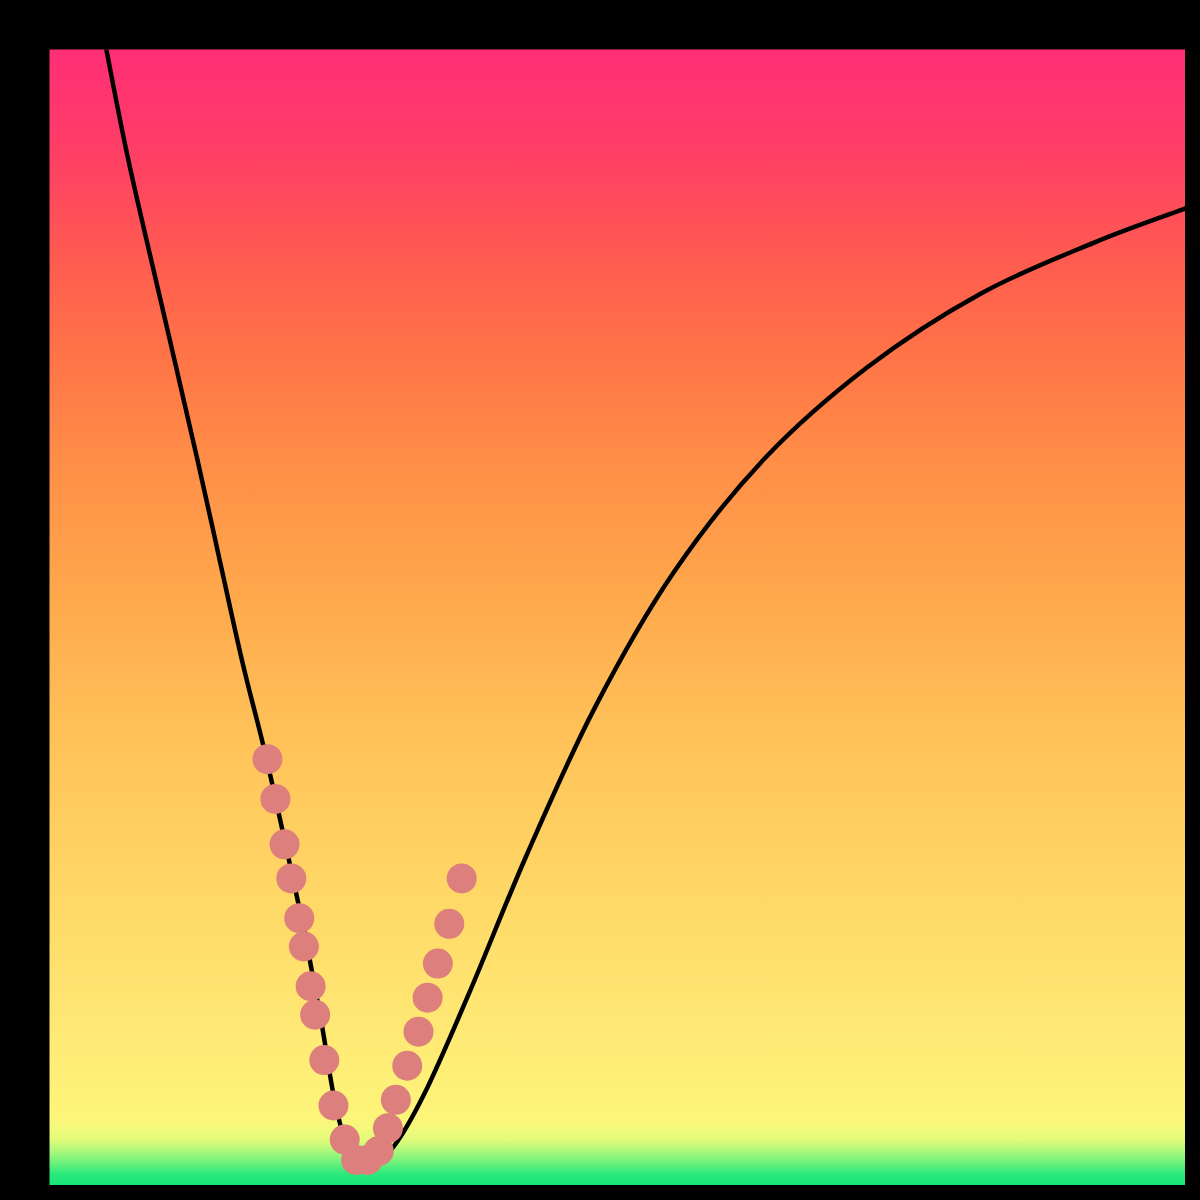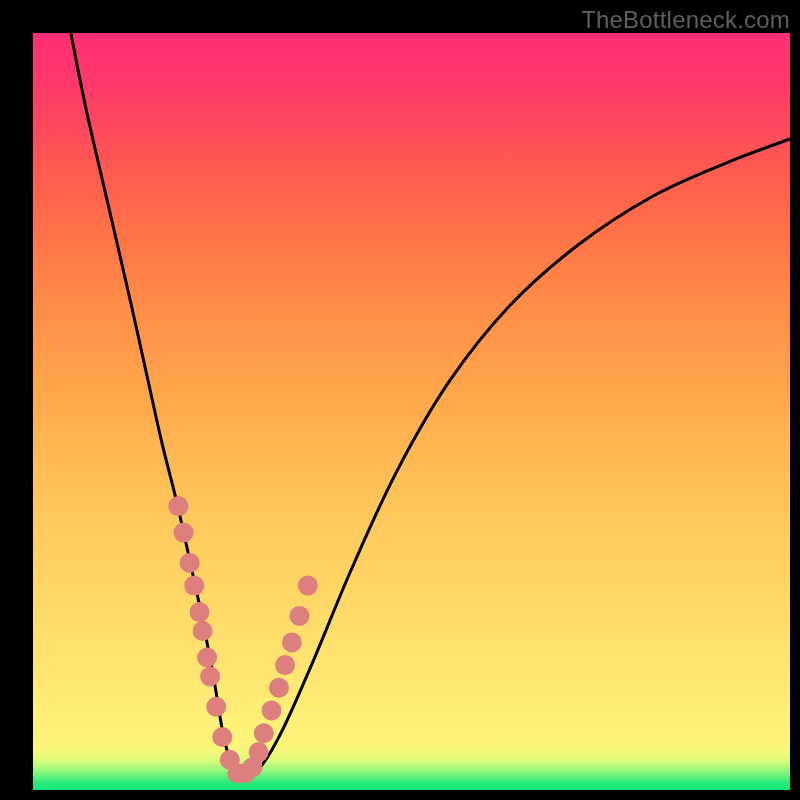--- a/index.html
+++ b/index.html
@@ -64,21 +64,20 @@
     height: 757px;
   }
   .dot {
     fill: #dd7f7d;
   }
 </style>
 </head>
 <body>
 
 <div class="frame">
-  <div class="watermark">TheBottleneck.com</div>
   <div class="plot">
     <svg class="curve" viewBox="0 0 757 757" preserveAspectRatio="none">
       <path id="curve-path" fill="none" stroke="#000" stroke-width="3" stroke-linecap="round" d="M 37.9 0.0 C 40.4 12.6, 46.7 46.7, 53.0 75.7 C 59.3 104.7, 68.1 141.3, 75.7 174.1 C 83.3 206.9, 92.1 244.8, 98.4 272.5 C 104.7 300.3, 108.5 317.9, 113.5 340.6 C 118.6 363.4, 123.6 387.3, 128.7 408.8 C 133.7 430.2, 138.8 447.9, 143.8 469.3 C 148.9 490.8, 154.6 517.3, 159.0 537.5 C 163.4 557.7, 166.5 571.5, 170.3 590.5 C 174.1 609.4, 178.5 633.4, 181.7 651.0 C 184.8 668.7, 186.7 683.8, 189.3 696.4 C 191.8 709.1, 194.3 719.4, 196.8 726.7 C 199.3 734.0, 201.9 738.1, 204.4 740.3 C 206.9 742.6, 208.2 741.4, 212.0 740.3 C 215.7 739.3, 220.8 741.6, 227.1 734.3 C 233.4 727.0, 241.0 714.1, 249.8 696.4 C 258.6 678.8, 268.7 654.8, 280.1 628.3 C 291.4 601.8, 304.1 569.0, 317.9 537.5 C 331.8 505.9, 347.0 470.6, 363.4 439.1 C 379.8 407.5, 397.4 376.0, 416.4 348.2 C 435.3 320.5, 455.5 295.2, 476.9 272.5 C 498.4 249.8, 521.1 230.3, 545.0 212.0 C 569.0 193.7, 595.5 176.6, 620.7 162.8 C 646.0 148.9, 673.7 138.2, 696.4 128.7 C 719.2 119.2, 746.9 109.8, 757.0 106.0"></path>
       <g id="dots">
           <circle cx="145.3" cy="473.1" r="10" class="dot"></circle>
           <circle cx="150.6" cy="499.6" r="10" class="dot"></circle>
           <circle cx="156.7" cy="529.9" r="10" class="dot"></circle>
           <circle cx="161.2" cy="552.6" r="10" class="dot"></circle>
           <circle cx="166.5" cy="579.1" r="10" class="dot"></circle>
           <circle cx="169.6" cy="598.0" r="10" class="dot"></circle>

